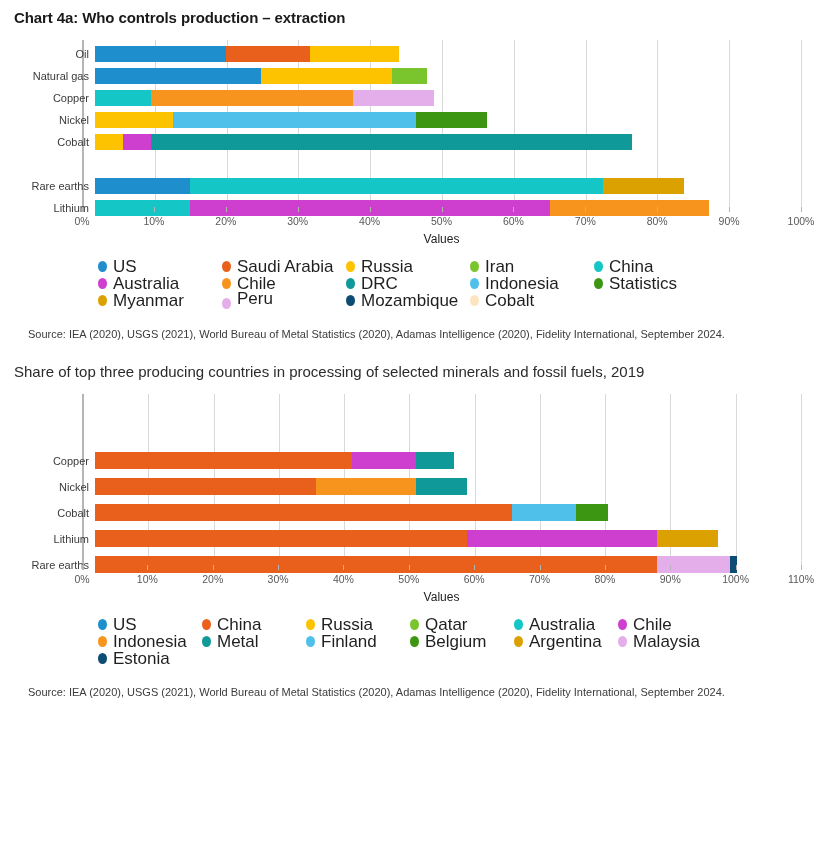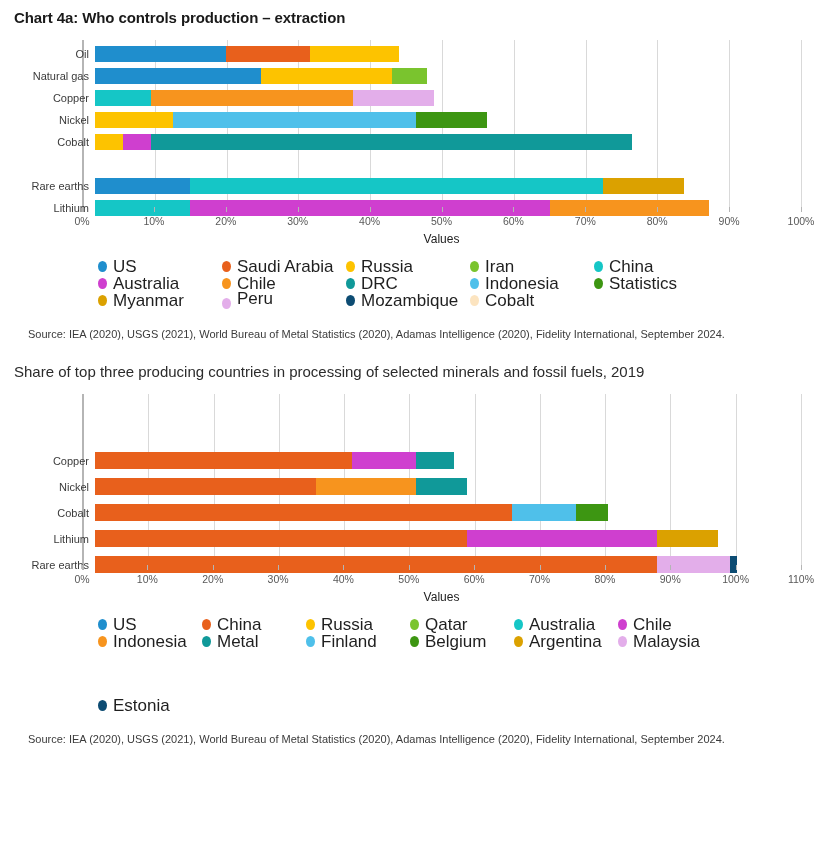--- a/index.html
+++ b/index.html
@@ -454,21 +454,21 @@
           <span>Belgium</span>
         </div>
         <div class="legend-item" style="width: 104px;">
           <span class="legend-swatch" style="background: rgb(219, 161, 0);"></span>
           <span>Argentina</span>
         </div>
         <div class="legend-item" style="width: 104px;">
           <span class="legend-swatch" style="background: rgb(227, 174, 234);"></span>
           <span>Malaysia</span>
         </div>
-        <div class="legend-item" style="width: 104px; margin-top: 47px;">
+        <div class="legend-item" style="width: 104px;">
           <span class="legend-swatch" style="background: rgb(13, 76, 115);"></span>
           <span>Estonia</span>
         </div>
       </div>
 
     <div class="source">Source: IEA (2020), USGS (2021), World Bureau of Metal Statistics (2020), Adamas Intelligence (2020), Fidelity International, September 2024.</div>
   </section>
 
 </div>
 

